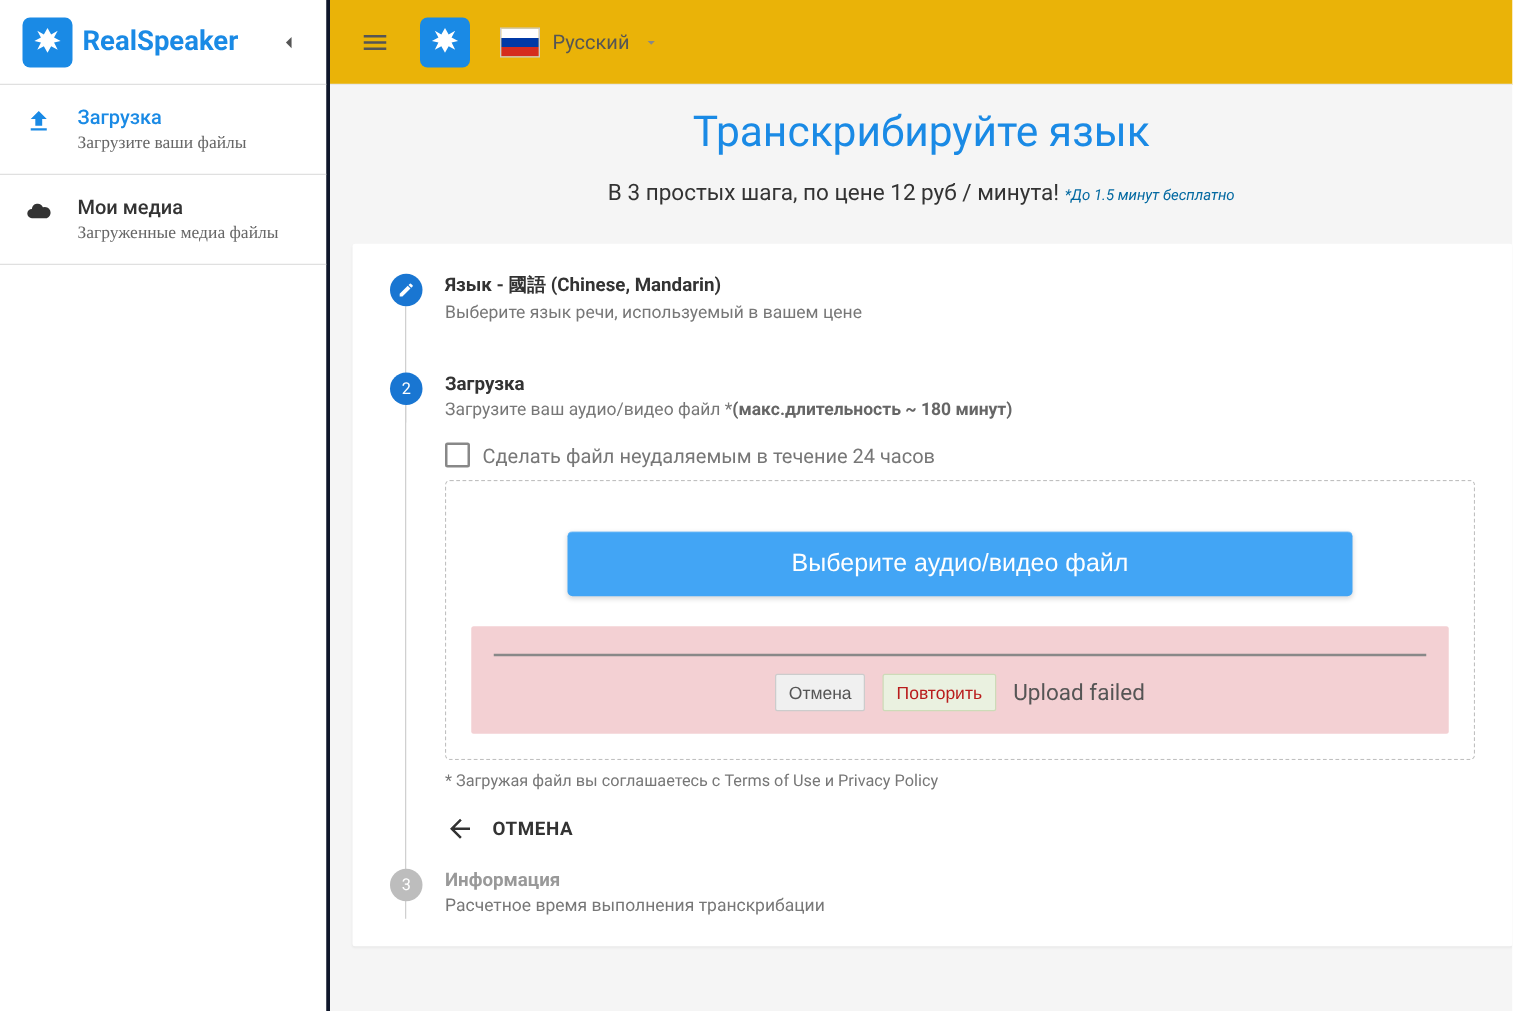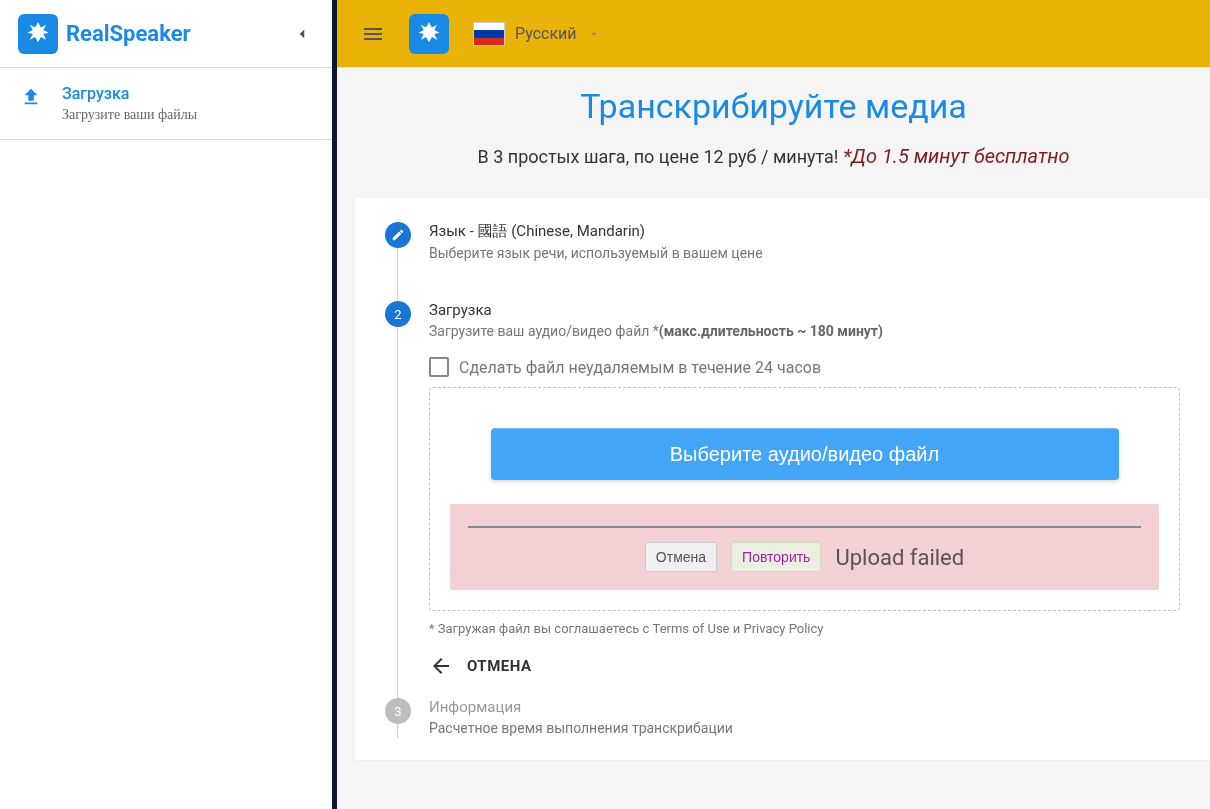--- a/index.html
+++ b/index.html
@@ -1,18 +1,18 @@
 <!DOCTYPE html>
 <html><head>
 <meta charset="utf-8">
 <style>
 * { box-sizing: border-box; margin: 0; padding: 0; }
 body { font-family: -apple-system, BlinkMacSystemFont, "Segoe UI", Roboto, Arial, sans-serif; background: #fff; width: 1210px; height: 809px; overflow: hidden; }
 .app { display: flex; height: 100%; }
-.sidebar { width: 337px; border-right: 5px solid #0f172a; background: #fff; }
+.sidebar { width: 264px; border-right: 3px solid #0f172a; background: #fff; }
 .sidebar-header { display: flex; align-items: center; padding: 12px 18px; border-bottom: 1px solid #e0e0e0; height: 68px; }
 .logo-wrap { display: flex; align-items: center; gap: 8px; flex: 1; }
 .logo-icon { width: 40px; height: 40px; background: #1a8ae5; border-radius: 6px; display: flex; align-items: center; justify-content: center; }
 .logo-icon svg { width: 28px; height: 28px; }
 .logo-text { font-size: 22px; font-weight: 700; color: #1a8ae5; }
 .collapse-btn { width: 24px; height: 24px; display: flex; align-items: center; justify-content: center; cursor: pointer; color: #555; }
 .nav-item { display: flex; align-items: flex-start; padding: 16px 20px; border-bottom: 1px solid #e0e0e0; cursor: pointer; gap: 18px; }
 .nav-item.active .nav-title { color: #1a8ae5; }
 .nav-item .nav-icon { width: 24px; margin-top: 2px; }
 .nav-title { font-size: 16px; font-weight: 500; color: #333; margin-bottom: 4px; }
@@ -20,48 +20,48 @@
 .main { flex: 1; display: flex; flex-direction: column; background: #f5f5f5; }
 .topbar { height: 68px; background: #eab308; display: flex; align-items: center; padding: 0 24px; gap: 24px; border-bottom: 1px solid #e8e8e8; }
 .menu-btn { cursor: pointer; width: 24px; height: 24px; color: #555; }
 .app-icon { width: 40px; height: 40px; background: #1a8ae5; border-radius: 6px; display: flex; align-items: center; justify-content: center; }
 .lang-btn { display: flex; align-items: center; gap: 10px; cursor: pointer; color: #555; font-size: 16px; }
 .flag { width: 32px; height: 24px; display: inline-block; background: linear-gradient(to bottom, #fff 33%, #0039a6 33%, #0039a6 66%, #d52b1e 66%); border: 1px solid #ccc; }
 .content { flex: 1; overflow-y: auto; padding: 0; }
 .hero { text-align: center; padding: 18px 0 12px; }
 .hero-title { font-size: 34px; color: #1a8ae5; font-weight: 400; margin-bottom: 18px; }
 .hero-sub { font-size: 18px; color: #333; }
-.hero-sub .free { font-style: italic; color: #7f1d1d; font-size: 20px; }
+.hero-sub .free { font-style: italic; color: #0369a1; font-size: 12px; }
 .card { background: #fff; margin: 18px 0 0 18px; border-radius: 2px; padding: 24px 30px 24px 30px; box-shadow: 0 1px 2px rgba(0,0,0,0.05); }
 .steps { position: relative; }
 .step { display: flex; gap: 18px; position: relative; }
 .step-line { position: absolute; left: 12px; top: 26px; bottom: -40px; width: 1px; background: #d0d0d0; }
 .step:last-child .step-line { display: none; }
 .step-badge { width: 26px; height: 26px; border-radius: 50%; background: #1976d2; color: #fff; display: flex; align-items: center; justify-content: center; font-size: 13px; flex-shrink: 0; z-index: 1; }
 .step-badge.grey { background: #bdbdbd; }
 .step-badge svg { width: 14px; height: 14px; }
 .step-body { flex: 1; padding-bottom: 40px; }
-.step-title { font-size: 15px; color: #333; margin-bottom: 4px; font-weight: 400; }
+.step-title { font-size: 15px; color: #333; margin-bottom: 4px; font-weight: 700; }
 .step-desc { font-size: 14px; color: #777; }
 .step-desc b { color: #666; }
 .step2-body { padding-bottom: 20px; }
 .checkbox-row { display: flex; align-items: center; gap: 10px; margin: 18px 0 10px; }
 .checkbox { width: 20px; height: 20px; border: 2px solid #888; border-radius: 2px; cursor: pointer; }
 .checkbox-label { font-size: 16px; color: #777; }
 .dropzone { border: 1px dashed #c0c0c0; border-radius: 4px; padding: 40px 20px 20px; }
 .upload-btn { display: block; margin: 0 auto 24px; width: 628px; max-width: 100%; padding: 14px 0; background: #42a5f5; color: #fff; font-size: 20px; font-weight: 500; border: none; border-radius: 4px; cursor: pointer; box-shadow: 0 2px 4px rgba(0,0,0,0.15); border-top: 1px solid #6bb8f7; }
 .file-row { background: #f3d0d3; padding: 14px 18px 18px; border-radius: 2px; margin-top: 10px; }
 .file-head { display: flex; align-items: center; justify-content: center; gap: 14px; margin-bottom: 6px; }
 .file-size { font-size: 14px; color: #666; }
 .file-name { font-size: 17px; color: #333; }
 .progress { height: 2px; background: #888; margin: 8px 0 14px; }
 .file-actions { display: flex; align-items: center; justify-content: center; gap: 14px; }
 .btn-small { padding: 6px 10px; font-size: 14px; border: 1px solid #ccc; border-radius: 2px; cursor: pointer; background: #f0f0f0; color: #555; }
-.btn-small.retry { background: #eaf1e0; color: #a21caf; border-color: #cddbb8; }
-.fail-text { font-size: 22px; color: #555; }
+.btn-small.retry { background: #eaf1e0; color: #b91c1c; border-color: #cddbb8; }
+.fail-text { font-size: 18px; color: #555; }
 .terms { font-size: 13px; color: #777; margin-top: 10px; }
 .terms .link { color: #777; cursor: pointer; }
 .cancel-row { display: flex; align-items: center; gap: 14px; margin-top: 18px; cursor: pointer; }
 .cancel-row .arrow { width: 24px; height: 24px; }
 .cancel-txt { font-size: 15px; font-weight: 700; color: #333; letter-spacing: 0.5px; }
 .step3 .step-body { padding-bottom: 0; }
 </style>
 </head>
 <body>
 
@@ -86,20 +86,31 @@
       <div class="nav-icon">
         <svg viewBox="0 0 24 24" width="22" height="22" fill="#1a8ae5">
             <path d="M9 16h6v-6h4l-7-7-7 7h4v6zm-4 2h14v2H5v-2z"></path>
           </svg>
       </div>
       <div>
         <div class="nav-title">Загрузка</div>
         <div class="nav-sub">Загрузите ваши файлы</div>
       </div>
     </div>
+    <div class="nav-item">
+      <div class="nav-icon">
+        <svg viewBox="0 0 24 24" width="22" height="22" fill="#333">
+            <path d="M19 18H6a4 4 0 010-8 5 5 0 019.6-1.5A3.5 3.5 0 0119 18z"></path>
+          </svg>
+      </div>
+      <div>
+        <div class="nav-title">Мои медиа</div>
+        <div class="nav-sub">Загруженные медиа файлы</div>
+      </div>
+    </div>
   </aside>
 
   <main class="main">
     <div class="topbar">
       <div class="menu-btn">
         <svg viewBox="0 0 24 24" width="24" height="24" fill="currentColor">
             <path d="M3 6h18v2H3V6zm0 5h18v2H3v-2zm0 5h18v2H3v-2z"></path>
           </svg>
       </div>
       <div class="app-icon">
@@ -111,21 +122,21 @@
         <span class="flag"></span>
         <span>Русский</span>
         <svg viewBox="0 0 24 24" width="14" height="14" fill="#888">
             <path d="M7 10l5 5 5-5z"></path>
           </svg>
       </div>
     </div>
 
     <div class="content">
       <div class="hero">
-        <h1 class="hero-title">Транскрибируйте медиа</h1>
+        <h1 class="hero-title">Транскрибируйте язык</h1>
         <div class="hero-sub">
           <span>В 3 простых шага, по цене 12 руб / минута! </span><span class="free">*До 1.5 минут бесплатно</span>
         </div>
       </div>
 
       <div class="card">
         <div class="steps">
           <div class="step">
             <div class="step-line"></div>
             <div class="step-badge">

